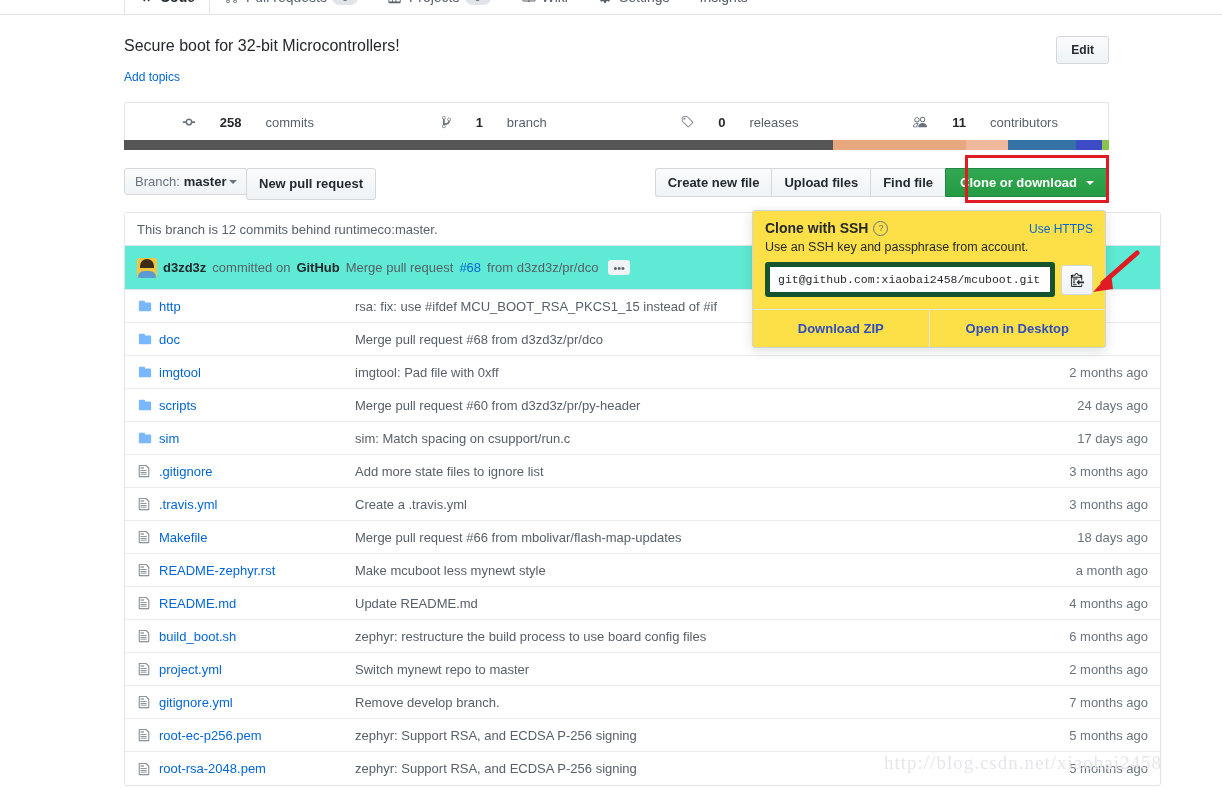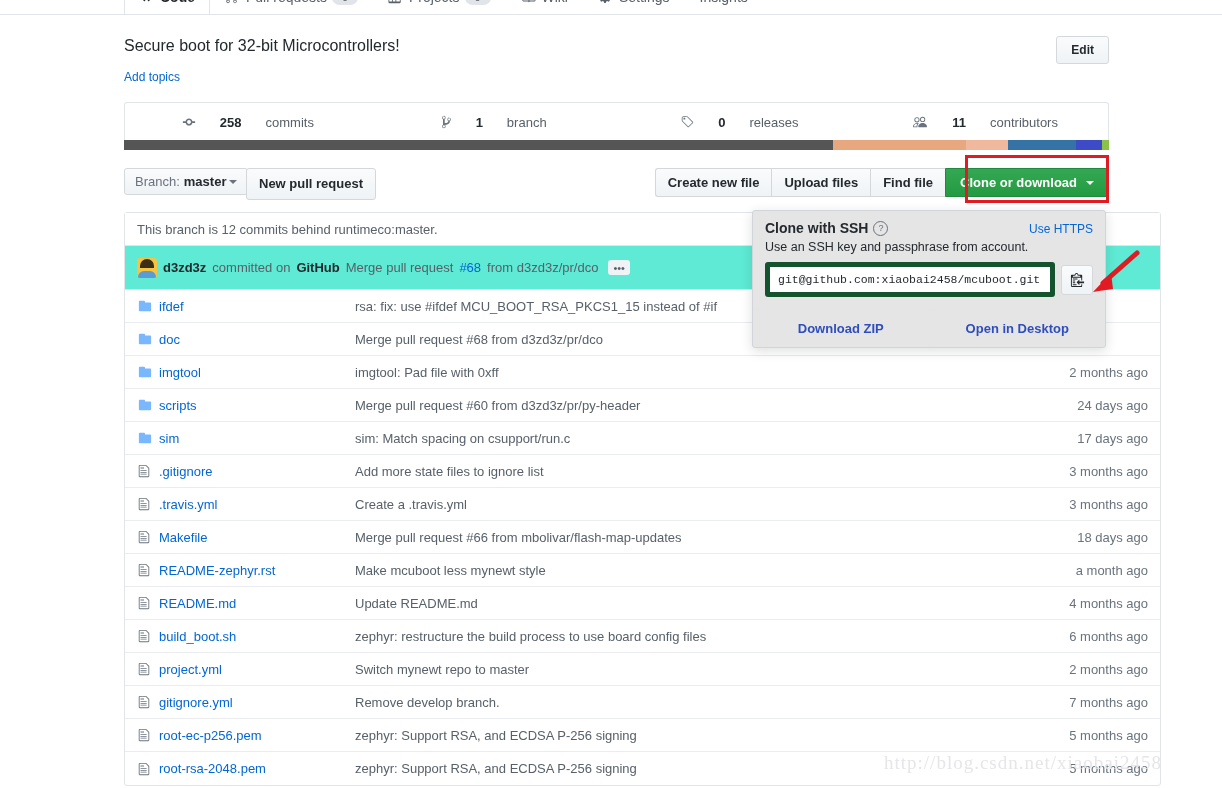--- a/index.html
+++ b/index.html
@@ -268,21 +268,21 @@
   .f-icon { width: 22px; flex: none; display: flex; align-items: center; color: #79b8ff; }
   .f-name { width: 196px; flex: none; color: #0366d6; cursor: pointer; white-space: nowrap; overflow: hidden; text-overflow: ellipsis; }
   .f-msg { flex: 1; color: #586069; cursor: pointer; white-space: nowrap; overflow: hidden; text-overflow: ellipsis; padding-right: 10px; }
   .f-age { width: 120px; flex: none; text-align: right; color: #6a737d; white-space: nowrap; }
 
   
   .clone-pop {
     position: absolute;
     left: 752px; top: 210px;
     width: 354px;
-    background: #e5e5e5;
+    background: #fde047;
     border: 1px solid #d1d5da;
     border-radius: 3px;
     box-shadow: 0 3px 12px rgba(27,31,35,0.15);
     z-index: 40;
     box-sizing: border-box;
   }
   .cp-head {
     display: flex; align-items: baseline; justify-content: space-between;
     padding: 9px 12px 2px 12px;
   }
@@ -493,21 +493,21 @@
       <span class="ellipsis-btn">•••</span>
     </div>
 
     <div id="file-rows">
         <div class="frow">
           <span class="f-icon">
             <svg width="16" height="14" viewBox="0 0 14 16">
               <path fill="#79b8ff" d="M13 4H7V3c0-.66-.31-1-1-1H1c-.55 0-1 .45-1 1v10c0 .55.45 1 1 1h12c.55 0 1-.45 1-1V5c0-.55-.45-1-1-1z"></path>
             </svg>
           </span>
-          <span class="f-name">ifdef</span>
+          <span class="f-name">http</span>
           <span class="f-msg">rsa: fix: use #ifdef MCU_BOOT_RSA_PKCS1_15 instead of #if</span>
           <span class="f-age"></span>
         </div>
         <div class="frow">
           <span class="f-icon">
             <svg width="16" height="14" viewBox="0 0 14 16">
               <path fill="#79b8ff" d="M13 4H7V3c0-.66-.31-1-1-1H1c-.55 0-1 .45-1 1v10c0 .55.45 1 1 1h12c.55 0 1-.45 1-1V5c0-.55-.45-1-1-1z"></path>
             </svg>
           </span>
           <span class="f-name">doc</span>

